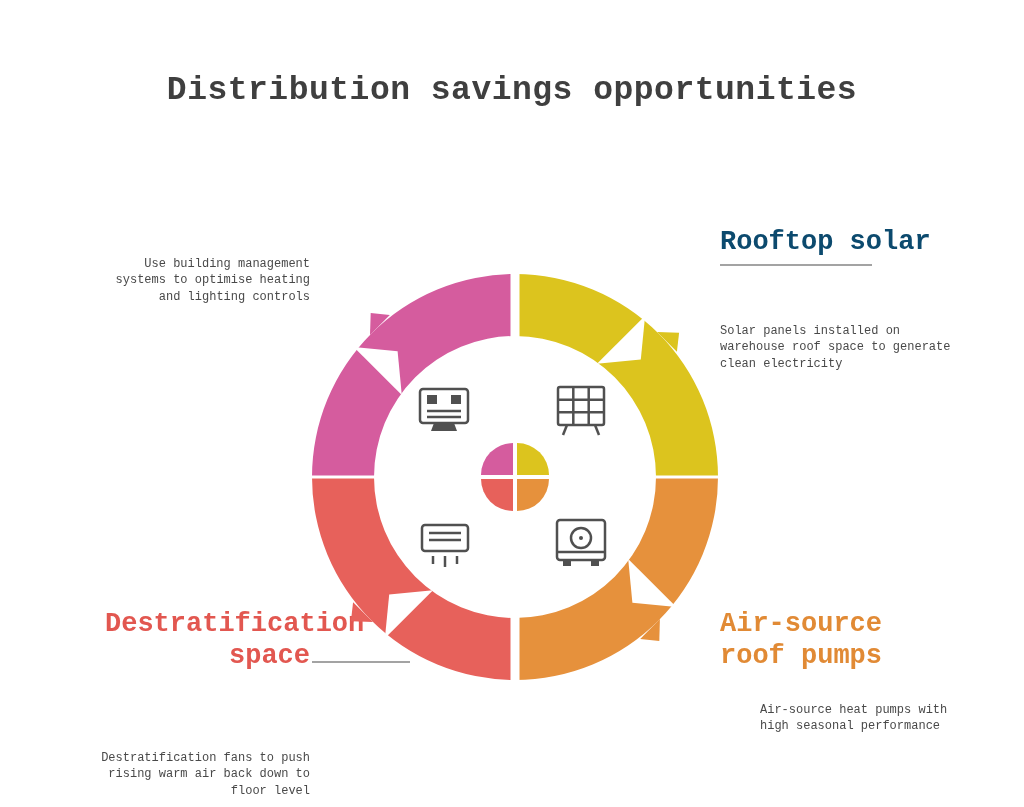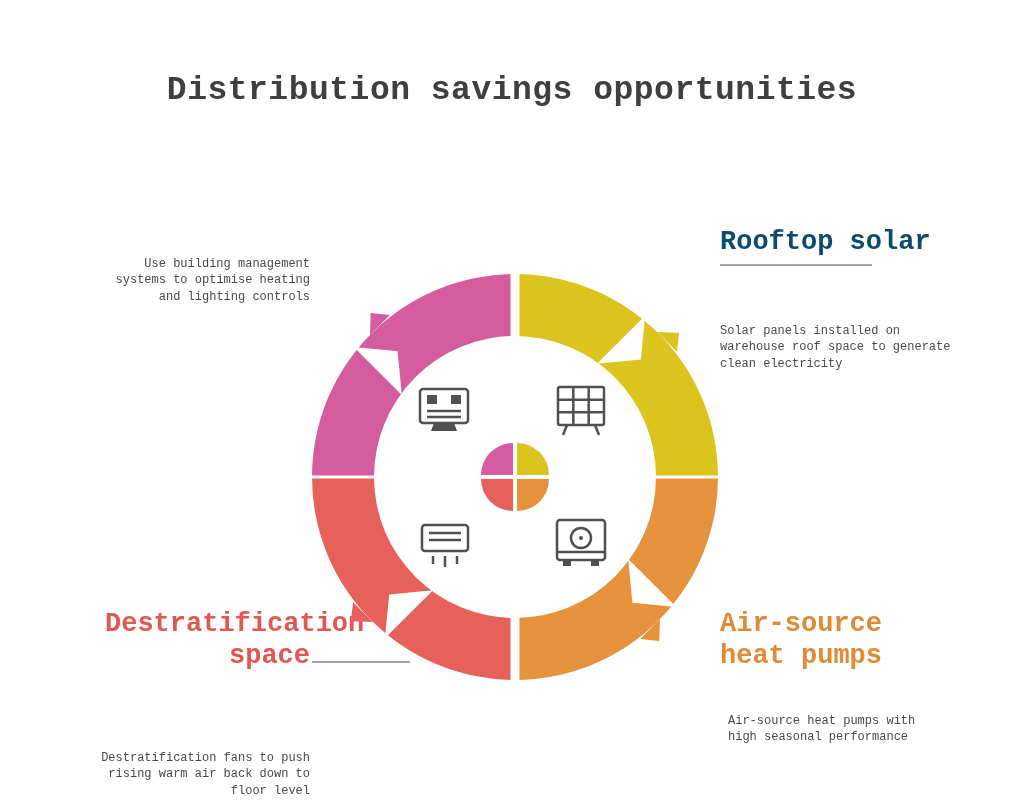--- a/index.html
+++ b/index.html
@@ -19,21 +19,21 @@
   }
   .align-r{text-align:right;}
   .align-l{text-align:left;}
   .h-smart{right:714px;top:163px;width:205px;color:#d84d9f;}
   .p-smart{right:714px;top:256px;width:220px;}
   .h-solar{left:720px;top:226px;width:260px;color:#0c4a6e;}
   .p-solar{left:720px;top:277px;width:252px;margin-top:46px;}
   .h-fans{right:714px;top:608px;width:205px;color:#e25750;}
   .p-fans{right:714px;top:702px;width:240px;margin-top:48px;}
   .h-ashp{left:720px;top:608px;width:215px;color:#e18a35;}
-  .p-ashp{left:728px;top:702px;width:215px;margin-top:11px;}
+  .p-ashp{left:760px;top:702px;width:215px;}
   .leader{
     position:absolute;height:2px;background:#a3a3a3;
   }
   .leader-solar{left:720px;top:264px;width:152px;}
   .leader-fans{left:312px;top:661px;width:98px;}
   .donut-wrap{position:absolute;left:305px;top:267px;width:420px;height:420px;}
 </style>
 </head>
 <body>
 
@@ -44,21 +44,21 @@
   <div class="para align-r p-smart">Use building management systems to optimise heating and lighting controls</div>
 
   <div class="heading align-l h-solar">Rooftop solar</div>
   <div class="leader leader-solar"></div>
   <div class="para align-l p-solar">Solar panels installed on warehouse roof space to generate clean electricity</div>
 
   <div class="heading align-r h-fans">Destratification space</div>
   <div class="leader leader-fans"></div>
   <div class="para align-r p-fans">Destratification fans to push rising warm air back down to floor level</div>
 
-  <div class="heading align-l h-ashp">Air-source heat pumps</div>
+  <div class="heading align-l h-ashp">Air-source roof pumps</div>
   <div class="para align-l p-ashp">Air-source heat pumps with high seasonal performance</div>
 
   <div class="donut-wrap">
     <svg width="420" height="420" viewBox="-210 -210 420 420">
 
       <path d="M -203,0 A 203,203 0 0 1 0,-203 L 0,-141 A 141,141 0 0 0 -141,0 Z" fill="#d55c9e"></path>
       <path d="M 0,-203 A 203,203 0 0 1 203,0 L 141,0 A 141,141 0 0 0 0,-141 Z" fill="#dcc41e"></path>
       <path d="M 203,0 A 203,203 0 0 1 0,203 L 0,141 A 141,141 0 0 0 141,0 Z" fill="#e6913c"></path>
       <path d="M 0,203 A 203,203 0 0 1 -203,0 L -141,0 A 141,141 0 0 0 0,141 Z" fill="#e7615b"></path>
 

